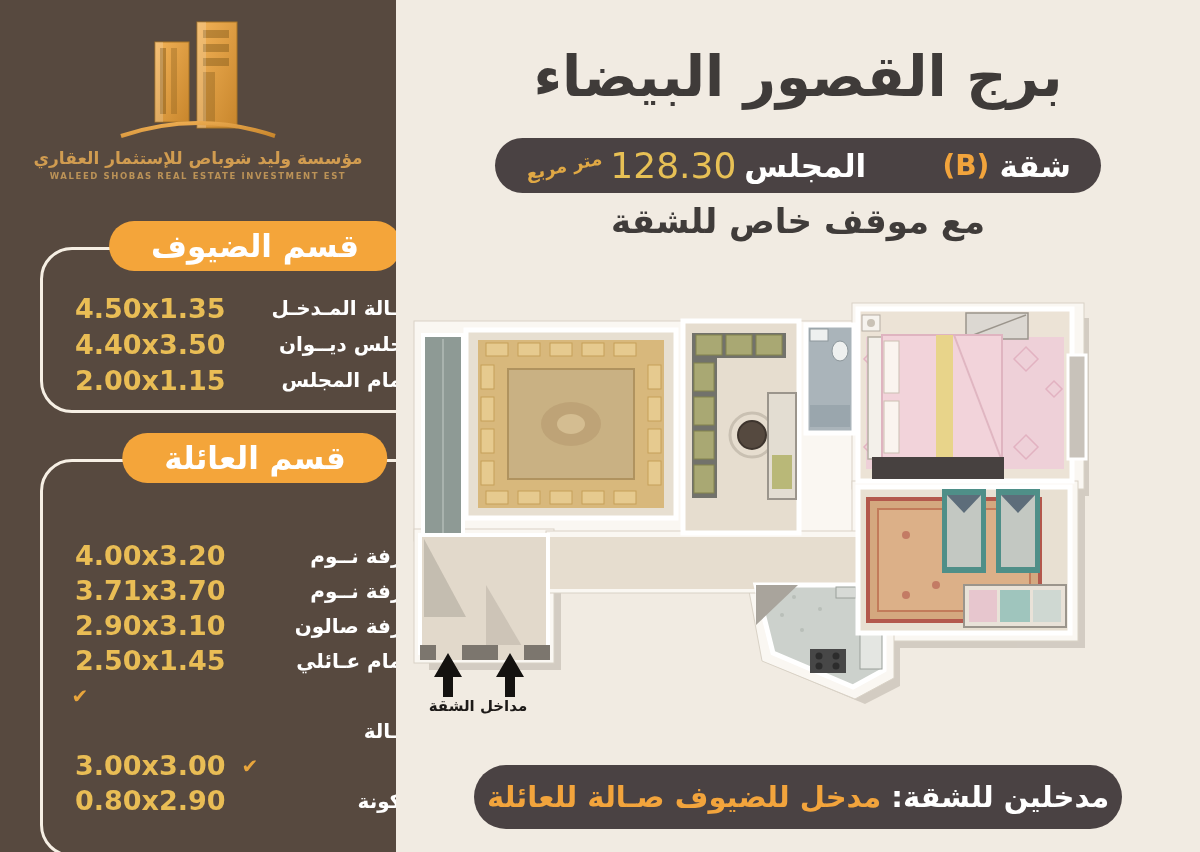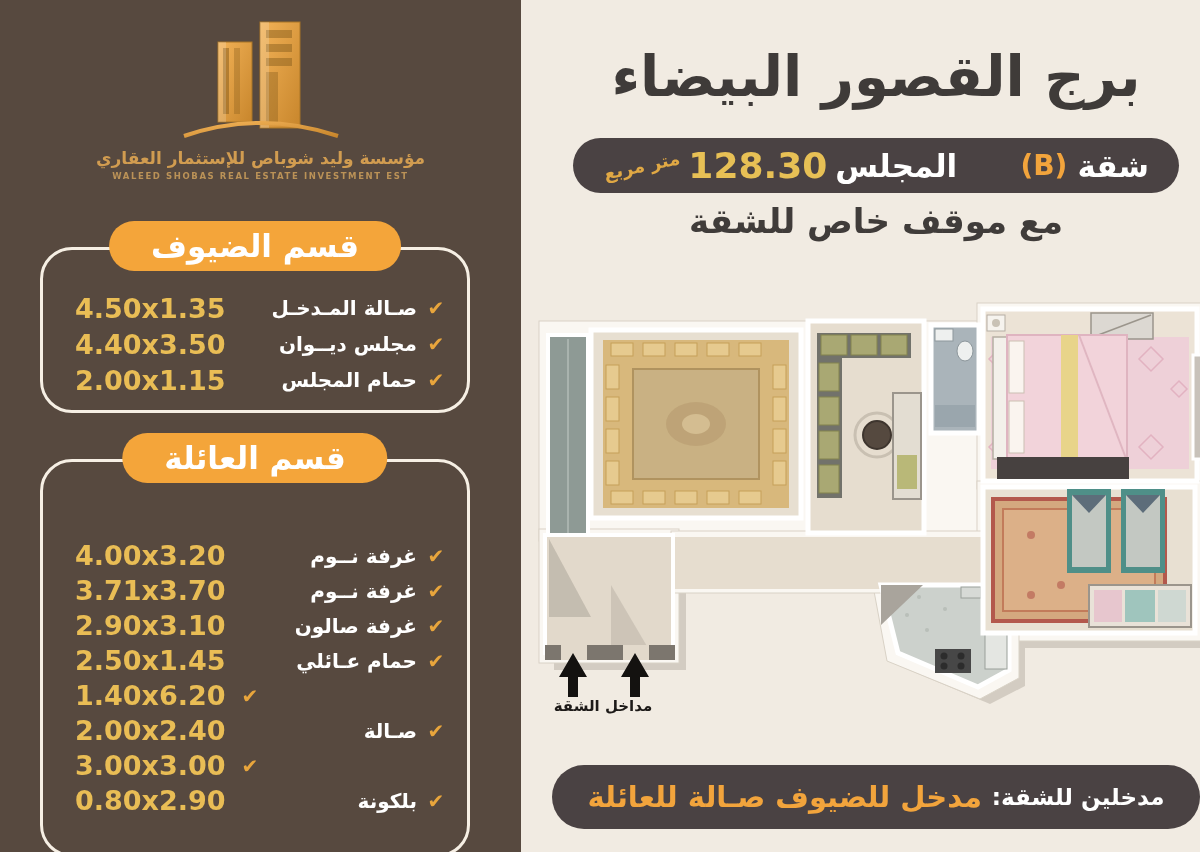--- a/index.html
+++ b/index.html
@@ -5,21 +5,21 @@
   * { margin:0; padding:0; box-sizing:border-box; }
   html,body { width:1200px; height:852px; overflow:hidden; }
   body {
     font-family:"DejaVu Sans", sans-serif;
     display:flex;
     background:#f1ebe2;
   }
 
   
   .sidebar {
-    width:521px; height:852px;
+    width:396px; height:852px;
     background:#57493f;
     position:relative;
     flex-shrink:0;
   }
   .logo-wrap { text-align:center; padding-top:14px; }
   .brand-ar {
     color:#d19c50; font-size:17px; font-weight:bold;
     direction:rtl; margin-top:2px;
   }
   .brand-en {
@@ -78,38 +78,38 @@
     margin:12px auto 0; width:606px; height:55px;
     background:#4a4243; border-radius:30px;
     display:flex; align-items:center; justify-content:space-between;
     direction:rtl; padding:0 30px;
   }
   .info-right { display:flex; align-items:center; gap:10px; }
   .info-left  { display:flex; align-items:center; gap:8px; }
   .apt-label { color:#ffffff; font-size:31px; font-weight:bold; }
   .apt-unit  { color:#f2a43c; font-size:28px; font-weight:bold; direction:ltr; }
   .area-label { color:#ffffff; font-size:31px; font-weight:bold; }
-  .area-value { color:#e7c055; font-size:36px; font-weight:bold; direction:ltr; }
+  .area-value { color:#e7c055; font-size:36px; font-weight:normal; direction:ltr; }
   .area-unit {
     color:#e0a844; font-size:18px; font-weight:bold;
     display:inline-block; transform:rotate(-12deg); white-space:nowrap;
   }
   .subtitle {
     text-align:center; direction:rtl;
     color:#403c3a; font-size:34px; font-weight:bold;
     margin-top:8px;
   }
   .plan-wrap { margin:44px 0 0 10px; }
   .footer-pill {
     margin:46px auto 0; width:648px; height:64px;
     background:#4a4243; border-radius:34px;
     display:flex; align-items:center; justify-content:center;
     direction:rtl; gap:10px; white-space:nowrap;
   }
-  .foot-prefix { color:#ffffff; font-size:23px; font-weight:bold;text-align:right; }
+  .foot-prefix { color:#ffffff; font-size:29px; font-weight:bold;text-align:right; }
   .foot-highlight { color:#f2a43c; font-size:29px; font-weight:bold; }
 </style>
 </head>
 <body>
 
 <div class="sidebar">
 
   <div class="logo-wrap">
     <svg width="170" height="128" viewBox="0 0 170 128">
       <defs>
@@ -177,25 +177,23 @@
       <span class="dims">2.90x3.10</span>
       <span class="rlabel">غرفة صالون</span>
       <span class="check">✔</span>
     </div>
     <div class="row">
       <span class="dims">2.50x1.45</span>
       <span class="rlabel">حمام عـائلي</span>
       <span class="check">✔</span>
     </div>
     <div class="row">
-      <span class="dims">1.40x6.20</span>
-      <span class="check">✔</span>
-    </div>
-    <div class="row">
-      <span class="dims">2.00x2.40</span>
+      <span class="check">✔</span>
+    </div>
+    <div class="row">
       <span class="rlabel">صـالة</span>
       <span class="check">✔</span>
     </div>
     <div class="row">
       <span class="dims">3.00x3.00</span>
       <span class="check">✔</span>
     </div>
     <div class="row">
       <span class="dims">0.80x2.90</span>
       <span class="rlabel">بلكونة</span>

